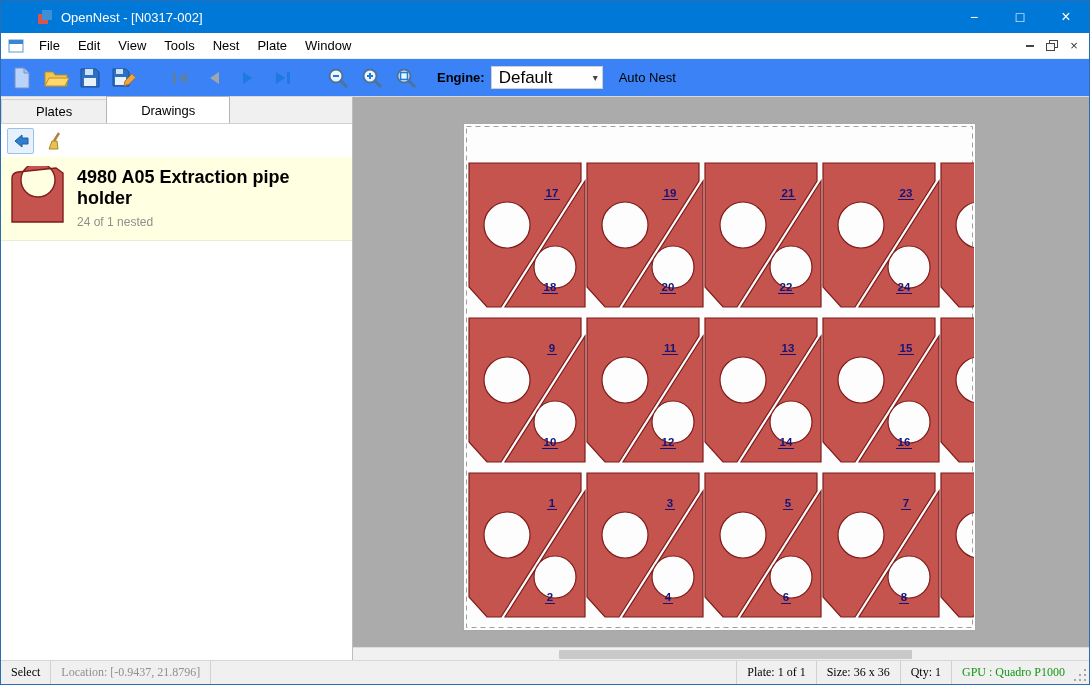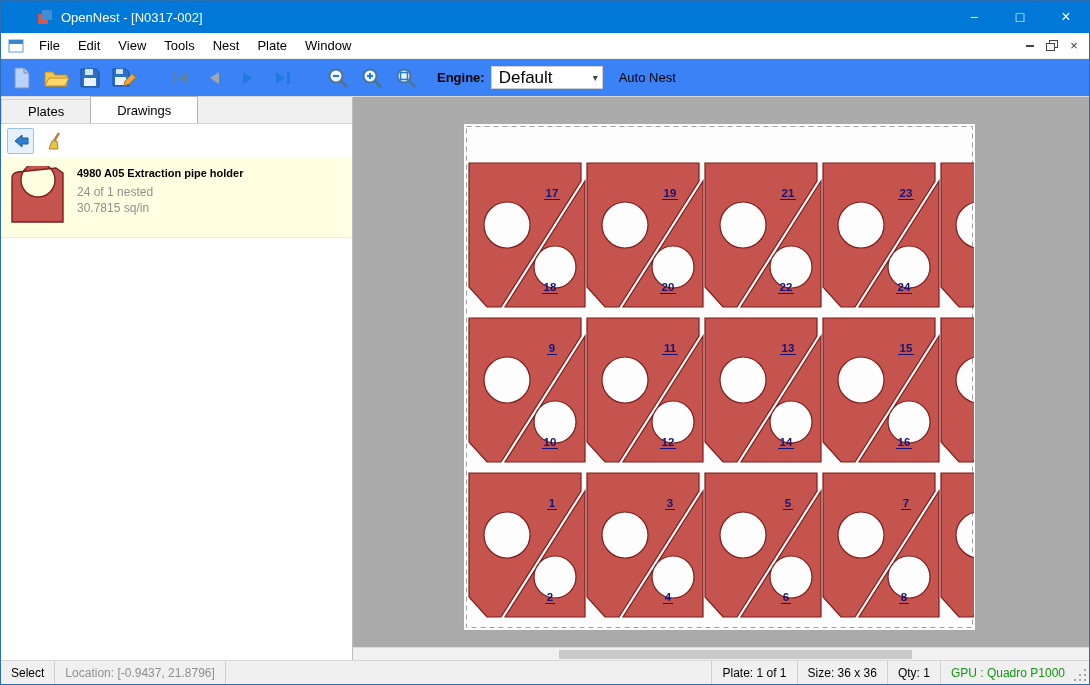--- a/index.html
+++ b/index.html
@@ -30,43 +30,43 @@
   .combo { width:112px; height:23px; background:#fff; border:1px solid #cfcfcf; display:flex; align-items:center; padding:0 4px 0 7px; }
   .combo .val { flex:1; font-size:17px; }
   .combo .arr { font-size:10px; color:#444; }
   .autonest { margin-left:16px; font-size:13px; }
 
   
   .content { flex:1; display:flex; min-height:0; }
   .left-panel { width:352px; background:#fff; border-right:1px solid #bdbdbd; display:flex; flex-direction:column; }
 
   .tabstrip { height:27px; background:#f0f0f0; display:flex; align-items:flex-end; border-bottom:1px solid #d2d2d2; }
-  .tab { padding:0 26px; height:24px; display:flex; align-items:center; background:#f0f0f0; border:1px solid #d2d2d2; border-bottom:none; margin-left:-1px; font-size:13px; }
+  .tab { padding:0 34px; height:24px; display:flex; align-items:center; background:#f0f0f0; border:1px solid #d2d2d2; border-bottom:none; margin-left:-1px; font-size:13px; }
   .tab.first { margin-left:0; }
   .tab.active { background:#fff; height:27px; border-color:#b5b5b5; position:relative; z-index:2; }
 
   .panel-toolbar { height:33px; display:flex; align-items:center; background:#fff; padding-left:6px; gap:6px; }
   .pt-btn { width:27px; height:26px; display:flex; align-items:center; justify-content:center; border-radius:2px; }
   .pt-btn.toggled { border:1px solid #9ac2ea; background:#e6f1fb; }
 
   .drawing-item { background:#ffffe1; display:flex; padding:8px 6px 10px 8px; border-bottom:1px solid #ededd4; cursor:default; }
   .thumb { width:58px; height:62px; flex:0 0 auto; display:flex; align-items:center; justify-content:center; }
   .d-info { margin-left:10px; padding-top:2px; }
-  .d-title { font-weight:bold; font-size:11px; margin-bottom:5px; }
+  .d-title { font-weight:bold; font-size:18px; margin-bottom:5px; }
   .d-sub { color:#8f8f8f; font-size:12px; line-height:16px; }
 
   
   .canvas { flex:1; background:#ababab; position:relative; min-width:0; }
   .plate-wrap { position:absolute; left:110px; top:26px; }
   .hscroll { position:absolute; left:0; right:0; bottom:0; height:13px; background:#f1f1f1; border-top:1px solid #dcdcdc; }
   .hthumb { position:absolute; left:28%; width:48%; top:2px; height:9px; background:#c9c9c9; border-radius:1px; }
 
   
   .statusbar { height:24px; background:#f0f0f0; border-top:1px solid #d7d7d7; display:flex; align-items:center; font-size:12px; flex:0 0 auto; }
-  .sb-cell { padding:2px 10px; height:100%; display:flex; align-items:center; white-space:nowrap; }
+  .sb-cell { padding:2px 10px; height:100%; display:flex; align-items:center; white-space:nowrap;font-family:Liberation Serif, serif; }
   .sb-sep-r { border-right:1px solid #d0d0d0; }
   .sb-sep-l { border-left:1px solid #d0d0d0; }
   .sb-loc { color:#8f8f8f; }
   .sb-gpu { color:#129612; }
   .sb-spacer { flex:1; height:100%; }
   .grip { width:14px; height:100%; position:relative; }
   .grip i { position:absolute; width:2px; height:2px; background:#a6a6a6; }
 </style>
 </head>
 <body>
@@ -222,21 +222,20 @@
       </div>
       <div class="drawing-item">
         <div class="thumb">
           <svg width="56" height="60" viewBox="0 0 56 60">
             <path d="M2,12 Q2,7 8,6 L46,2 L53,7 L53,56 L2,56 Z M11,14 a17,17 0 1 0 34,0 a17,17 0 1 0 -34,0 Z" fill="#c5534e" stroke="#7e1d1b" stroke-width="1.4" fill-rule="evenodd"></path>
           </svg>
         </div>
         <div class="d-info">
           <div class="d-title">4980 A05 Extraction pipe holder</div>
           <div class="d-sub">24 of 1 nested</div>
-          <div class="d-sub">30.7815 sq/in</div>
         </div>
       </div>
     </div>
 
     <div class="canvas">
       <div class="plate-wrap">
         <svg id="plate-svg" width="513" height="508" viewBox="0 0 513 508">
           <defs>
             <clipPath id="plateClip">
                 <rect x="2" y="2" width="509" height="504"></rect>

